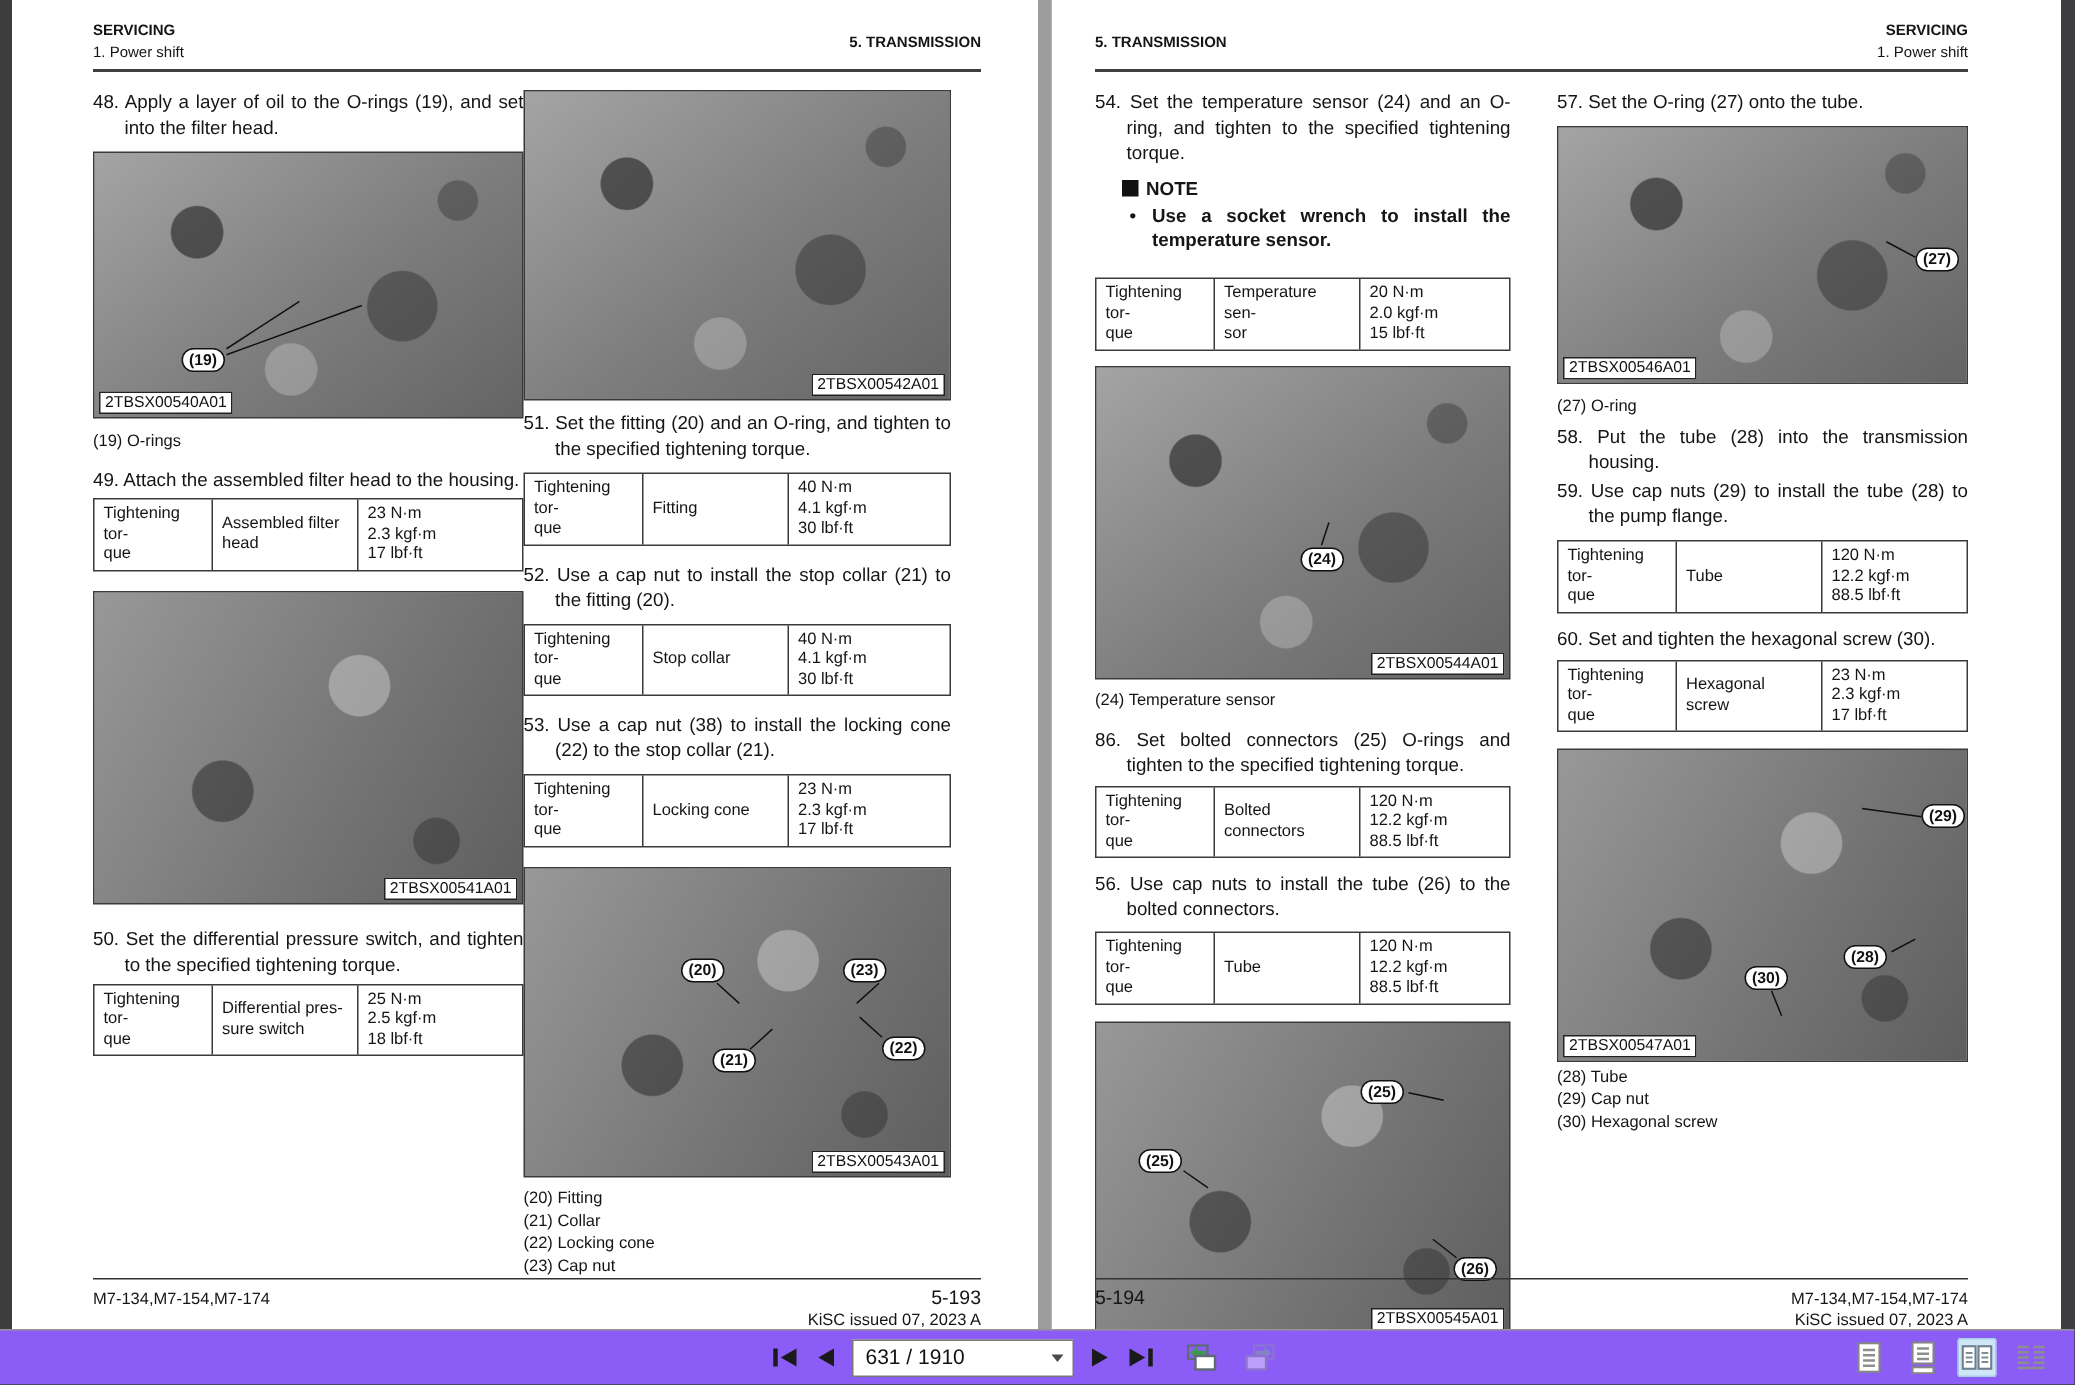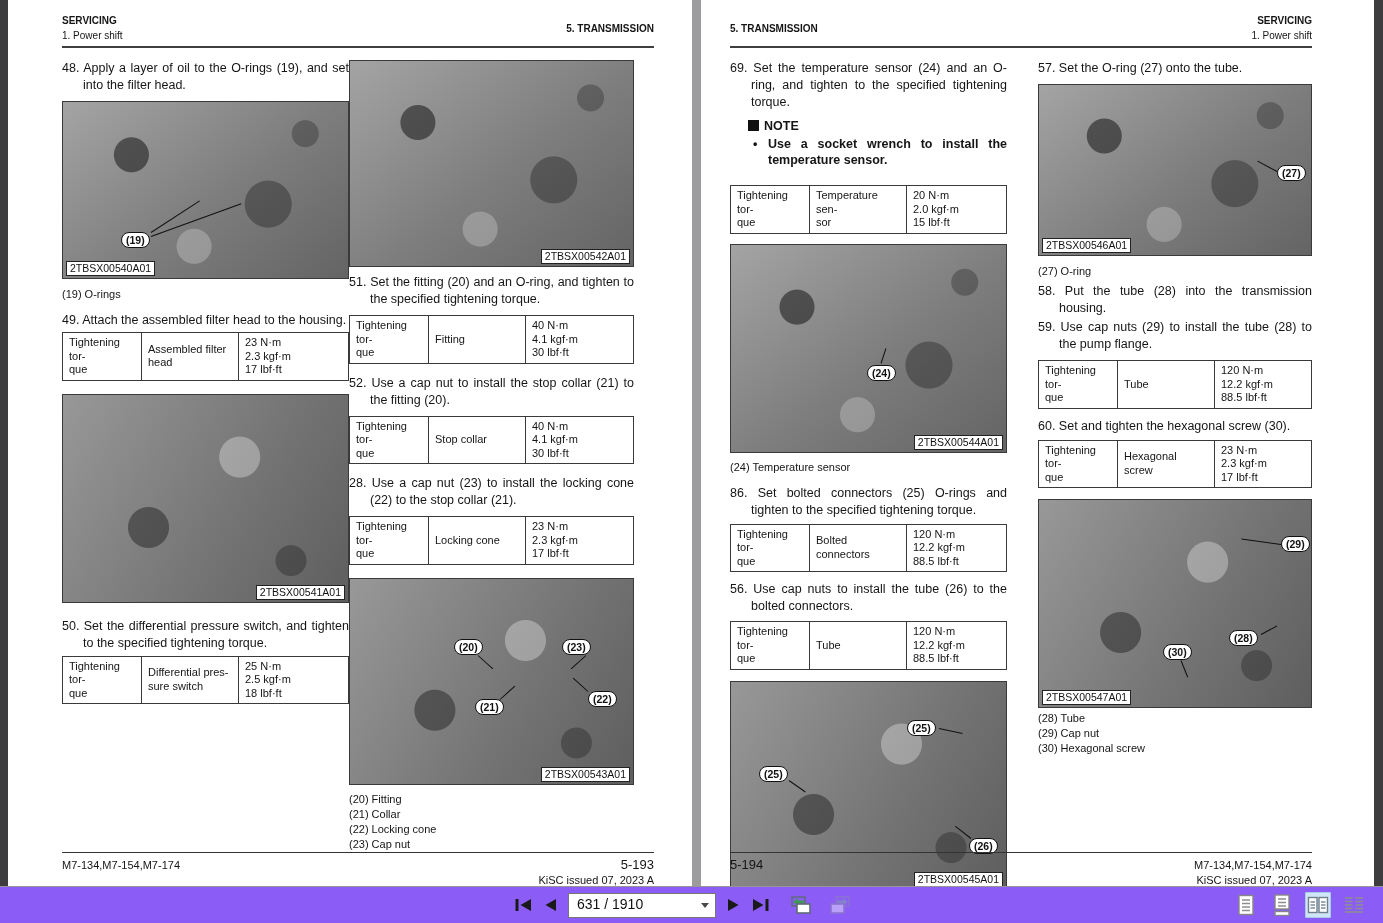--- a/index.html
+++ b/index.html
@@ -170,21 +170,21 @@
       <p class="step">52. Use a cap nut to install the stop collar (21) to the fitting (20).</p>
       <div class="tq">
         <div class="c c1">Tightening tor-
 que</div>
         <div class="c c2">Stop collar</div>
         <div class="c c3">40 N·m
 4.1 kgf·m
 30 lbf·ft</div>
       </div>
 
-      <p class="step">28. Use a cap nut (23) to install the locking cone (22) to the stop collar (21).</p>
+      <p class="step">53. Use a cap nut (38) to install the locking cone (22) to the stop collar (21).</p>
       <div class="tq" style="margin-bottom:13px;">
         <div class="c c1">Tightening tor-
 que</div>
         <div class="c c2">Locking cone</div>
         <div class="c c3">23 N·m
 2.3 kgf·m
 17 lbf·ft</div>
       </div>
 
       <div class="figure v2" style="height:205px;">
@@ -228,21 +228,21 @@
     <div class="h-right">
       <div class="h-bold">SERVICING</div>
       <div>1. Power shift</div>
     </div>
   </div>
   <div class="hrule"></div>
 
   <div class="cols">
 
     <div class="colA">
-      <p class="step">69. Set the temperature sensor (24) and an O-ring, and tighten to the specified tightening torque.</p>
+      <p class="step">54. Set the temperature sensor (24) and an O-ring, and tighten to the specified tightening torque.</p>
 
       <div class="note">
         <div class="note-head">
           <span class="nsq"></span><span>NOTE</span>
         </div>
         <div class="nb">
           <span class="m">•</span>
           <span class="t">Use a socket wrench to install the temperature sensor.</span>
         </div>
       </div>

